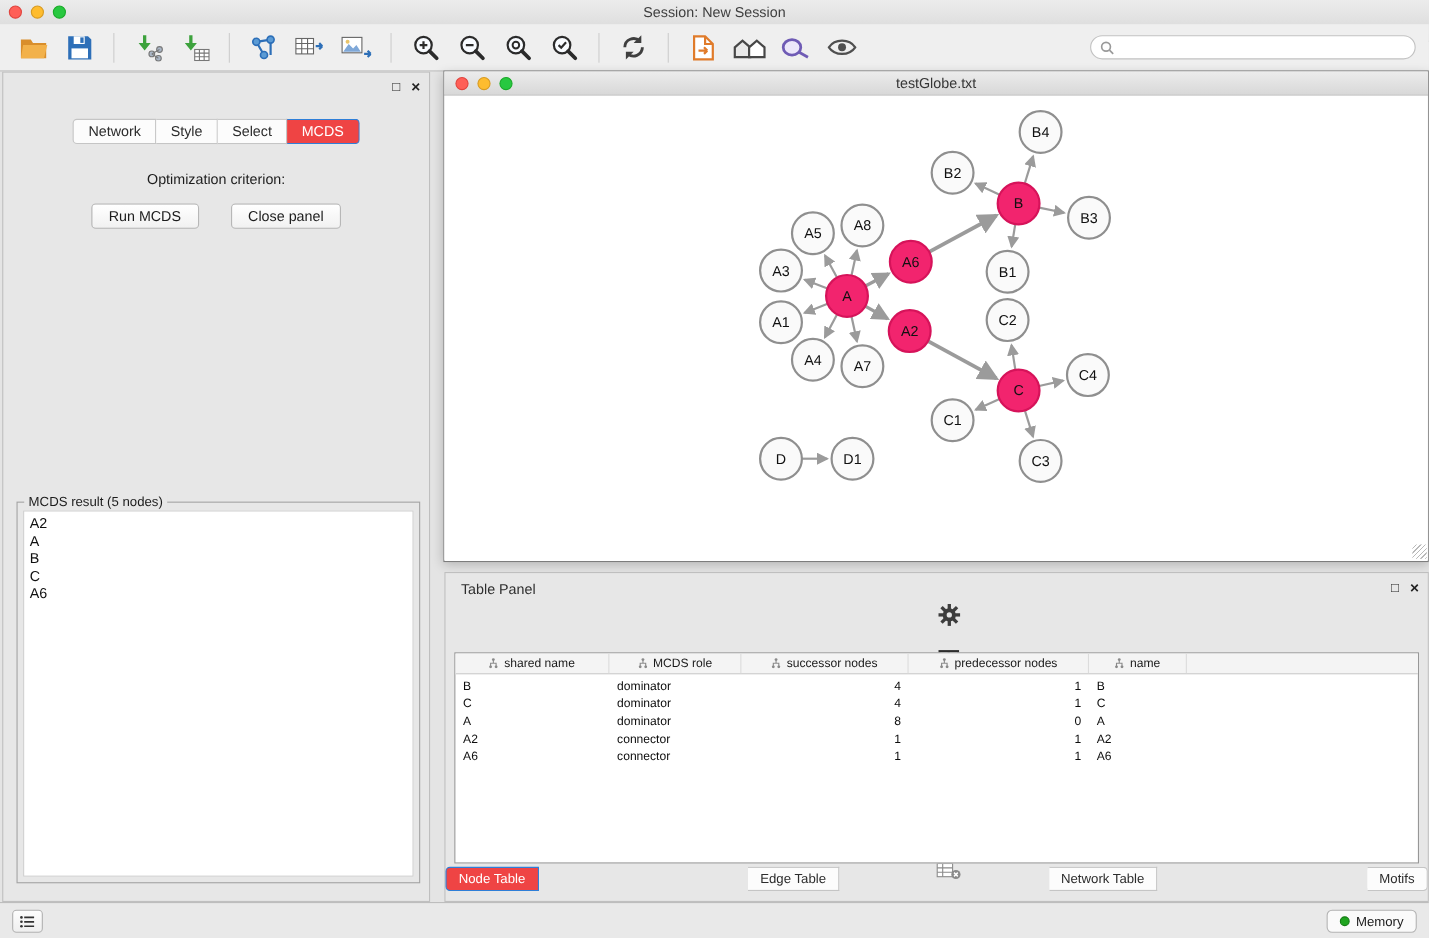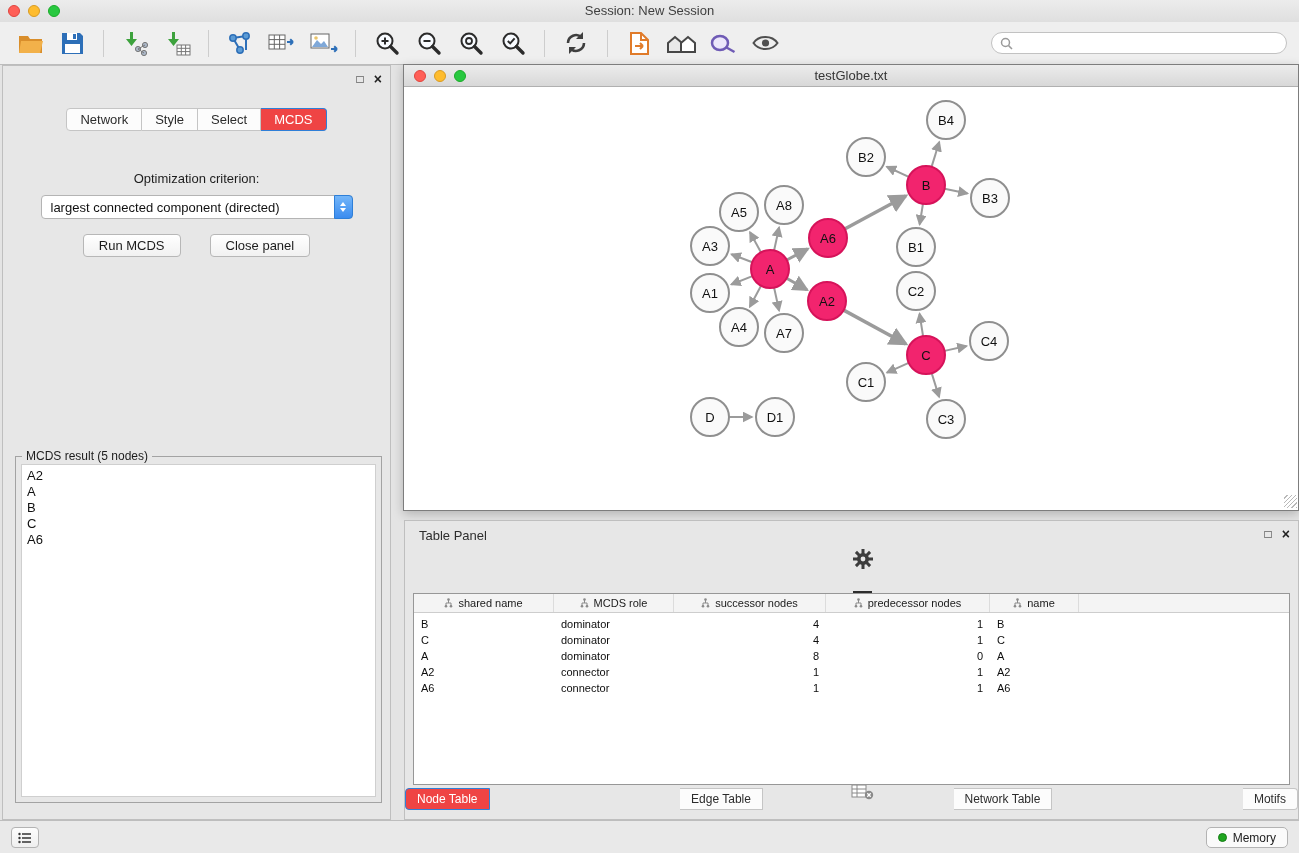--- a/index.html
+++ b/index.html
@@ -27,21 +27,21 @@
   .panel-head{height:26px;position:relative;}
   .panel-title{font-size:13px;color:#2e2e2e;padding:7px 0 0 10px;}
   .panel-controls{position:absolute;right:8px;top:7px;display:flex;gap:10px;font-size:12px;color:#222;align-items:center;}
   .panel-controls span{cursor:default;line-height:12px;}
   .pc-x{font-weight:bold;font-size:14px;}
   .cp-tabs{display:flex;justify-content:center;margin-top:16px;}
   .tab{font-size:13px;padding:3px 13px;background:#fcfcfc;border:1px solid #c5c5c5;border-left:none;color:#2c2c2c;cursor:default;}
   .tab:first-child{border-left:1px solid #c5c5c5;border-radius:4px 0 0 4px;}
   .tab:last-child{border-radius:0 4px 4px 0;}
   .tab.active{background:#ef4444;border-color:#2e7fd8;color:#fff;}
-  .opt-label{text-align:center;font-size:13px;margin-top:40px;color:#1d1d1d;}
+  .opt-label{text-align:center;font-size:13px;margin-top:24px;color:#1d1d1d;}
   .dropdown{margin:9px auto 0;width:312px;height:24px;background:#fff;border:1px solid #b4b4b4;border-radius:4px;position:relative;display:flex;align-items:center;font-size:13px;padding-left:9px;color:#111;}
   .dd-stepper{position:absolute;right:-1px;top:-1px;width:19px;height:24px;background:linear-gradient(#74b6f9,#3a8cf0);border-radius:0 4px 4px 0;display:flex;flex-direction:column;align-items:center;justify-content:center;gap:2px;border:1px solid #2e7fd8;}
   .dd-up{width:0;height:0;border-left:3.5px solid transparent;border-right:3.5px solid transparent;border-bottom:4.5px solid #fff;}
   .dd-dn{width:0;height:0;border-left:3.5px solid transparent;border-right:3.5px solid transparent;border-top:4.5px solid #fff;}
   .cp-buttons{display:flex;justify-content:center;gap:29px;margin-top:15px;}
   .btn{font-size:13px;padding:3px 15px;background:linear-gradient(#ffffff,#f1f1f1);border:1px solid #b7b7b7;border-radius:4px;color:#1c1c1c;cursor:default;}
   .groupbox{position:absolute;left:12px;right:8px;top:390px;bottom:16px;border:1px solid #a3a3a3;}
   .gb-title{position:absolute;top:-8px;left:6px;background:#e7e7e7;font-size:12px;padding:0 4px;color:#1c1c1c;}
   .result-list{position:absolute;left:5px;right:5px;top:7px;bottom:5px;background:#fff;border:1px solid #cfcfcf;overflow:auto;padding:3px 5px;}
   .result-item{font-size:13px;line-height:16px;color:#101010;}
@@ -242,27 +242,20 @@
       <span class="pc-x">×</span>
     </div>
   </div>
   <div class="cp-tabs">
     <div class="tab">Network</div>
     <div class="tab">Style</div>
     <div class="tab">Select</div>
     <div class="tab active">MCDS</div>
   </div>
   <div class="opt-label">Optimization criterion:</div>
-  <div class="dropdown">
-    <span>largest connected component (directed)</span>
-    <span class="dd-stepper">
-        <span class="dd-up"></span>
-        <span class="dd-dn"></span>
-      </span>
-  </div>
   <div class="cp-buttons">
     <button class="btn">Run MCDS</button>
     <button class="btn">Close panel</button>
   </div>
   <div class="groupbox">
     <div class="gb-title">MCDS result (5 nodes)</div>
     <div class="result-list">
         <div class="result-item">A2</div>
         <div class="result-item">A</div>
         <div class="result-item">B</div>

